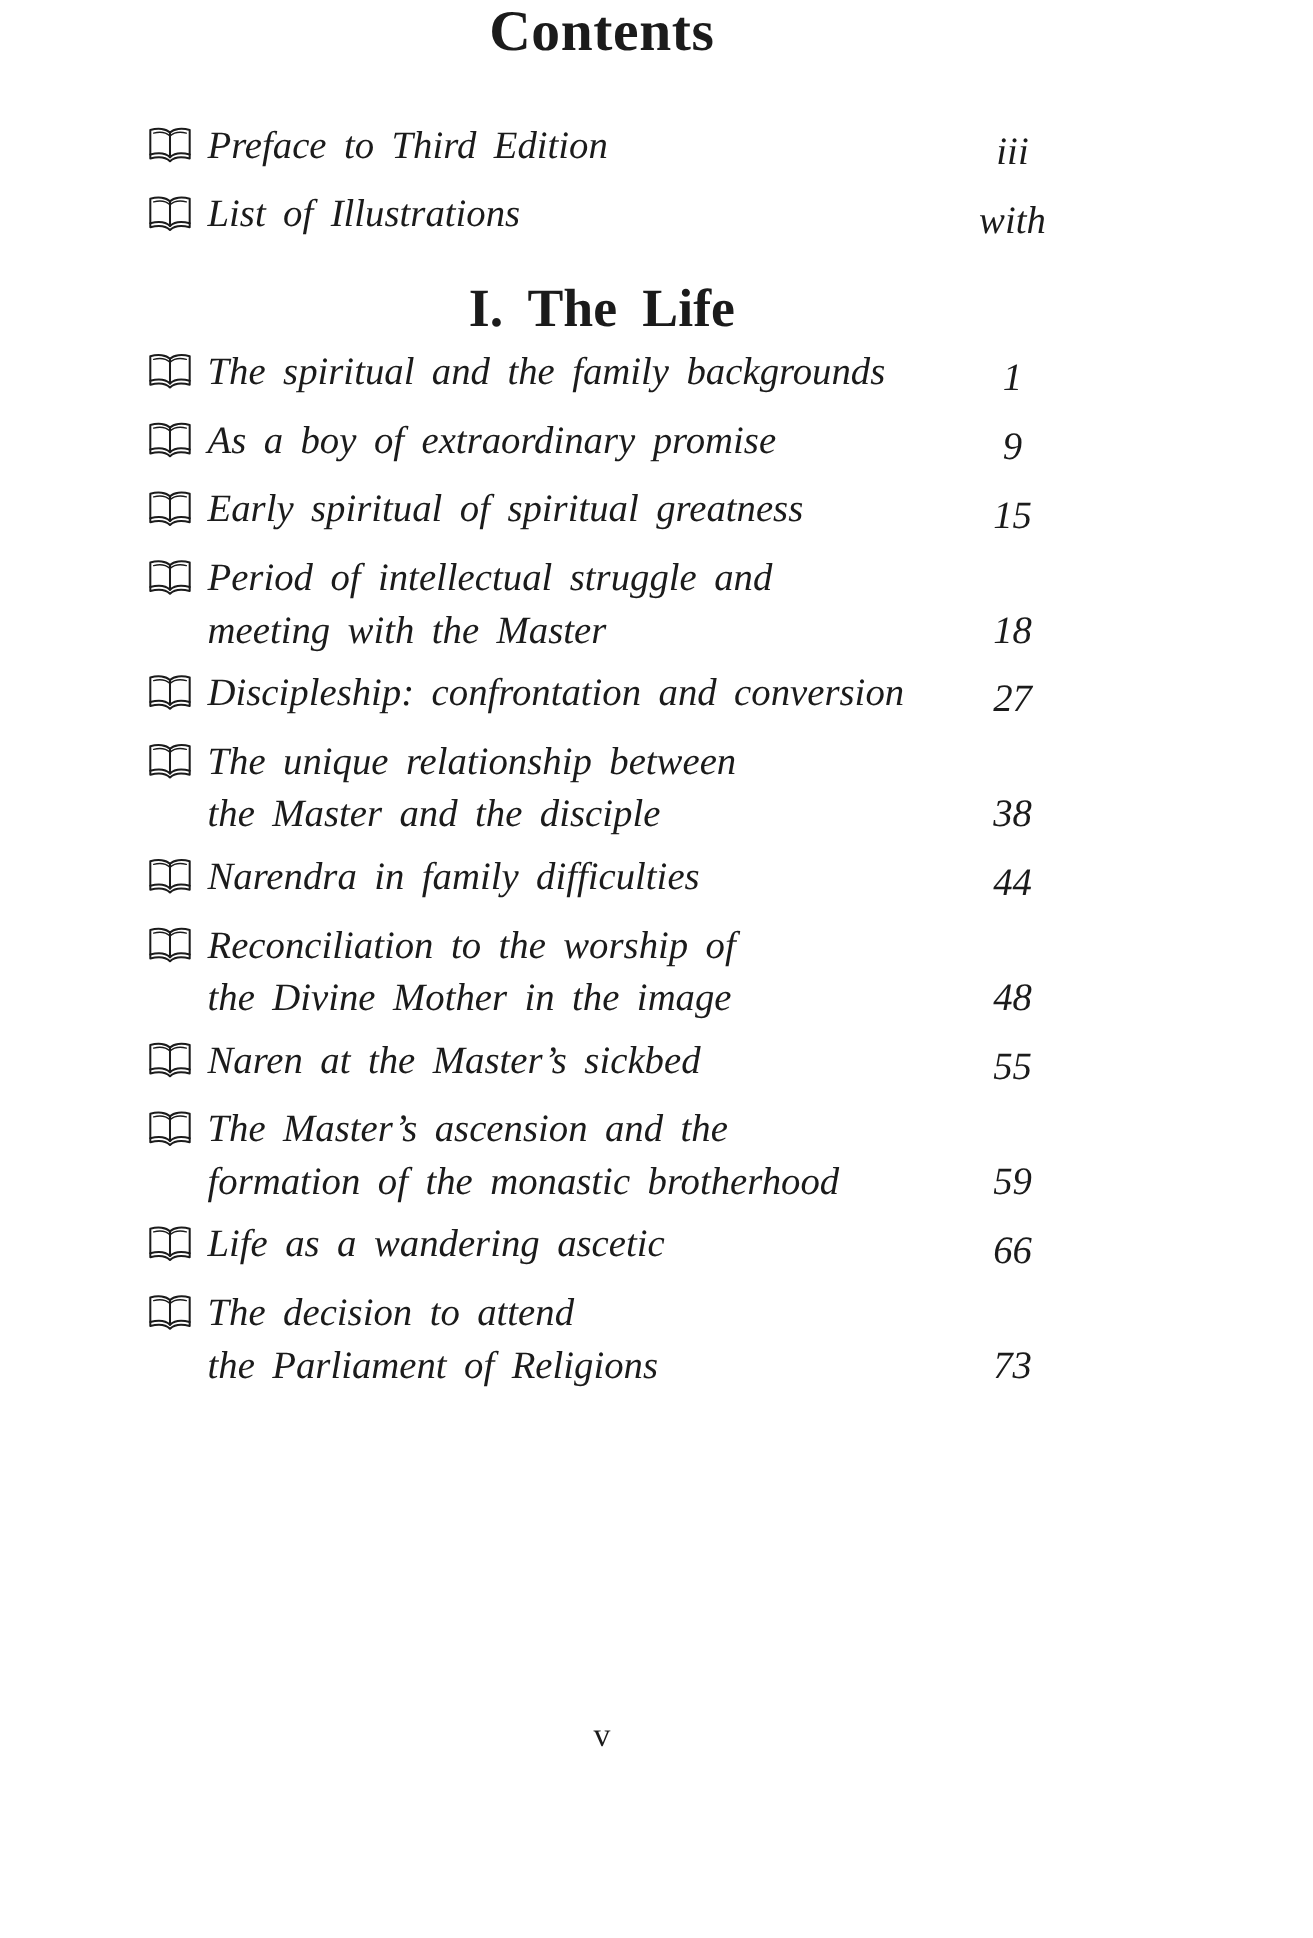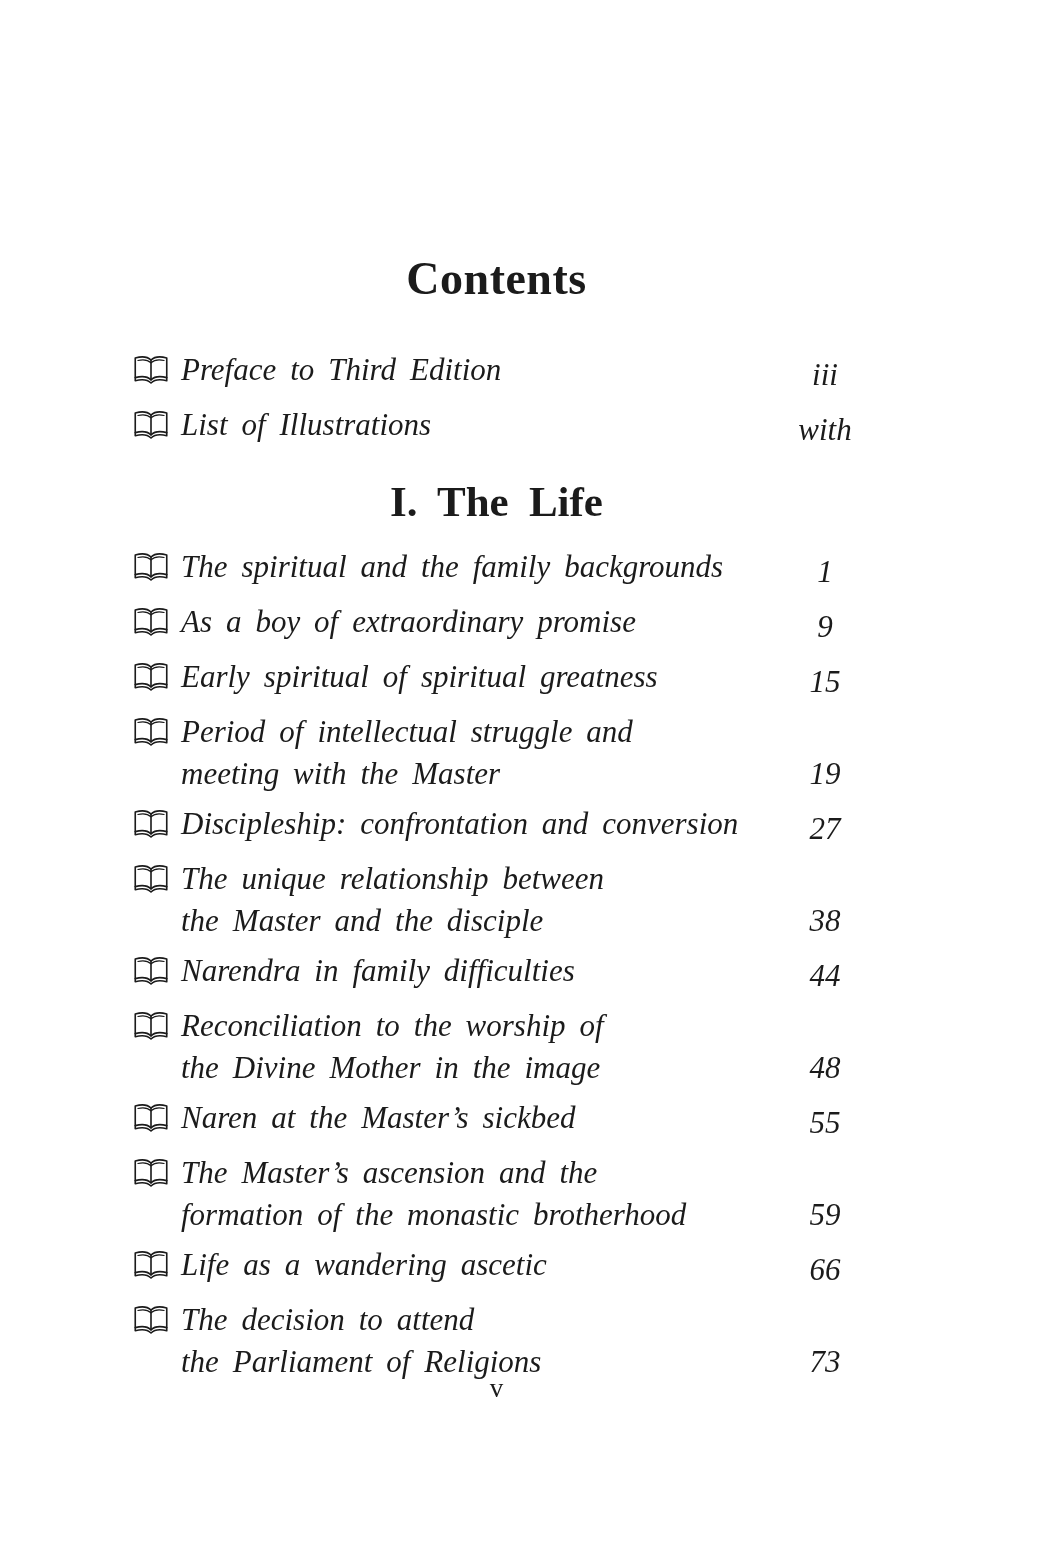--- a/index.html
+++ b/index.html
@@ -10,41 +10,40 @@
   body {
     width: 1050px;
     height: 1550px;
     position: relative;
     font-family: "Liberation Serif", "DejaVu Serif", serif;
     color: #1b1b1b;
     overflow: hidden;
   }
   .page {
     position: absolute;
-    left: 133px;
+    left: 118px;
     top: 0;
     width: 727px;
     height: 100%;
-    padding-top: 254px;
     box-sizing: border-box;
   }
   .title {
     font-size: 46px;
     font-weight: bold;
     text-align: center;
     letter-spacing: 0.5px;
     margin: 0 0 44px 0;
     line-height: 1.1;
   }
   .section-heading {
     font-size: 43px;
     font-weight: bold;
     text-align: center;
     word-spacing: 0.22em;
-    margin: 26px 0 20px 0;
+    margin: 26px 0 4px 0;
     line-height: 1.15;
   }
   .toc-row {
     display: flex;
     align-items: flex-start;
     margin-bottom: 8px;
     font-size: 31px;
     line-height: 42px;
     word-spacing: 0.2em;
     font-style: italic;
@@ -164,21 +163,21 @@
         <g stroke="#1b1b1b" stroke-width="1.8" fill="none" stroke-linejoin="round" stroke-linecap="round">
           <path d="M20 6.5 C16.5 3 9.5 2.2 2.5 4.2 L2.5 26 C9.5 24.2 16.5 25 20 28.5 C23.5 25 30.5 24.2 37.5 26 L37.5 4.2 C30.5 2.2 23.5 3 20 6.5 Z" fill="#ffffff"></path>
           <path d="M20 6.5 L20 28.5"></path>
           <path d="M2.5 26 L2.5 29.5 C9.5 27.7 16.5 28.5 20 32 C23.5 28.5 30.5 27.7 37.5 29.5 L37.5 26"></path>
           <path d="M5.5 7 C11 5.6 16.5 6.4 20 9.5" stroke-width="1.3"></path>
           <path d="M34.5 7 C29 5.6 23.5 6.4 20 9.5" stroke-width="1.3"></path>
         </g>
       </svg>
     </span>
     <span class="toc-text">Period of intellectual struggle and<br>meeting with the Master</span>
-    <span class="toc-page">19</span>
+    <span class="toc-page">18</span>
   </div>
 
   <div class="toc-row">
     <span class="icon">
       <svg viewBox="0 0 40 34" width="36" height="31" aria-hidden="true">
         <g stroke="#1b1b1b" stroke-width="1.8" fill="none" stroke-linejoin="round" stroke-linecap="round">
           <path d="M20 6.5 C16.5 3 9.5 2.2 2.5 4.2 L2.5 26 C9.5 24.2 16.5 25 20 28.5 C23.5 25 30.5 24.2 37.5 26 L37.5 4.2 C30.5 2.2 23.5 3 20 6.5 Z" fill="#ffffff"></path>
           <path d="M20 6.5 L20 28.5"></path>
           <path d="M2.5 26 L2.5 29.5 C9.5 27.7 16.5 28.5 20 32 C23.5 28.5 30.5 27.7 37.5 29.5 L37.5 26"></path>
           <path d="M5.5 7 C11 5.6 16.5 6.4 20 9.5" stroke-width="1.3"></path>

